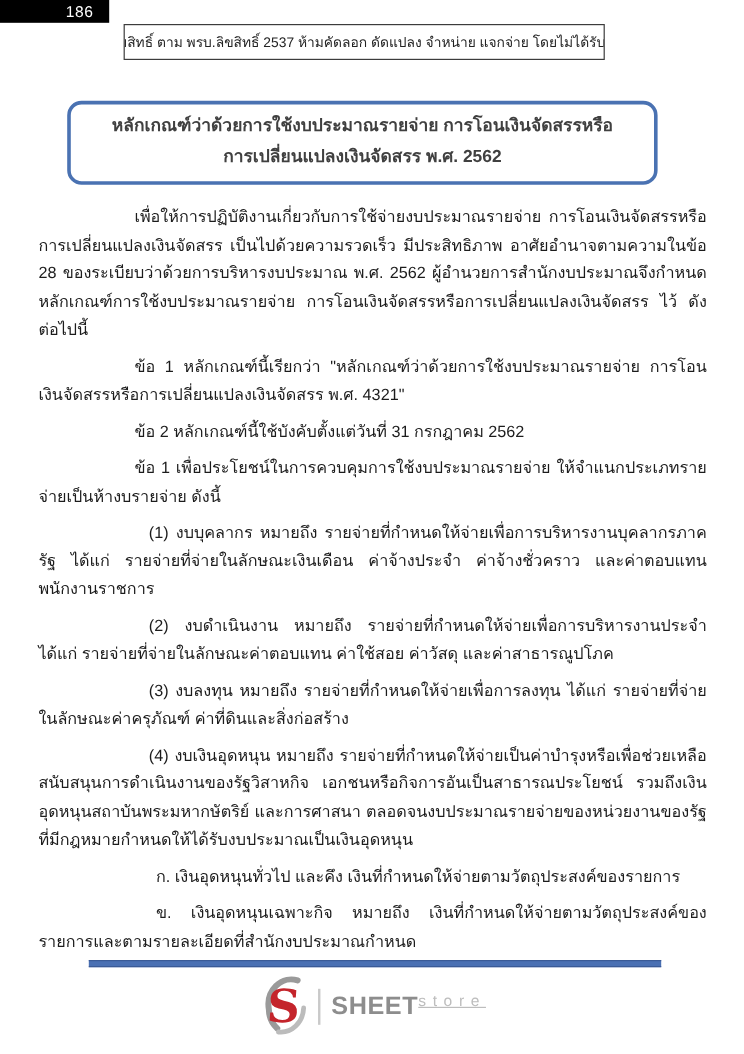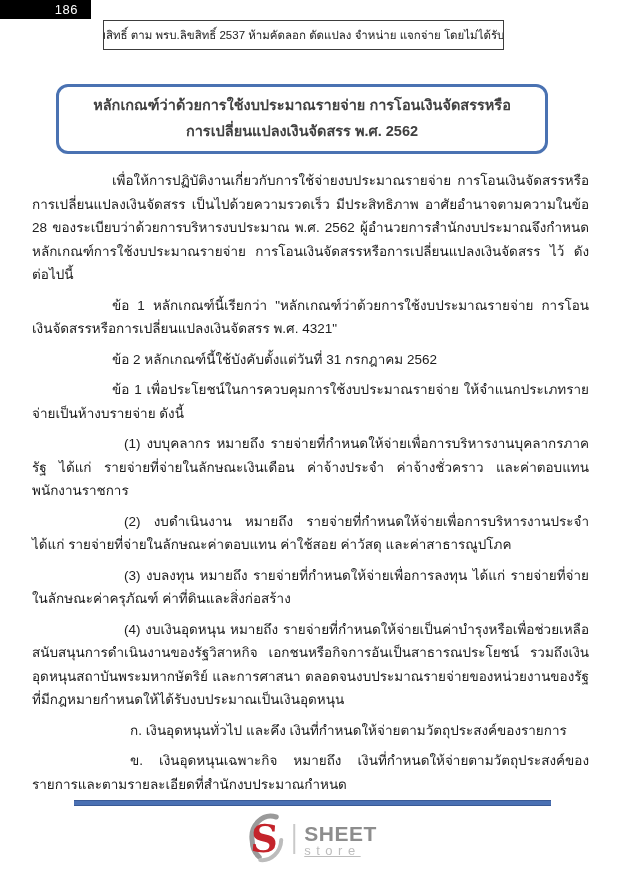--- a/index.html
+++ b/index.html
@@ -96,21 +96,21 @@
     transform: translateX(-50%);
     display: flex;
     align-items: center;
   }
   .logo-mark { width: 46px; height: 52px; flex: 0 0 auto; }
   .logo-divider {
     width: 2px; height: 30px;
     background: #c9c9c9;
     margin: 0 9px 0 4px;
   }
-  .logo-textcol { display: flex; flex-direction: column; }
+  .logo-textcol { display: flex; }
   .logo-brand {
     font-size: 21px;
     font-weight: bold;
     color: #8d8d8d;
     letter-spacing: 0.5px;
     line-height: 22px;
   }
   .logo-sub {
     font-size: 13px;
     color: #bdbdbd;

